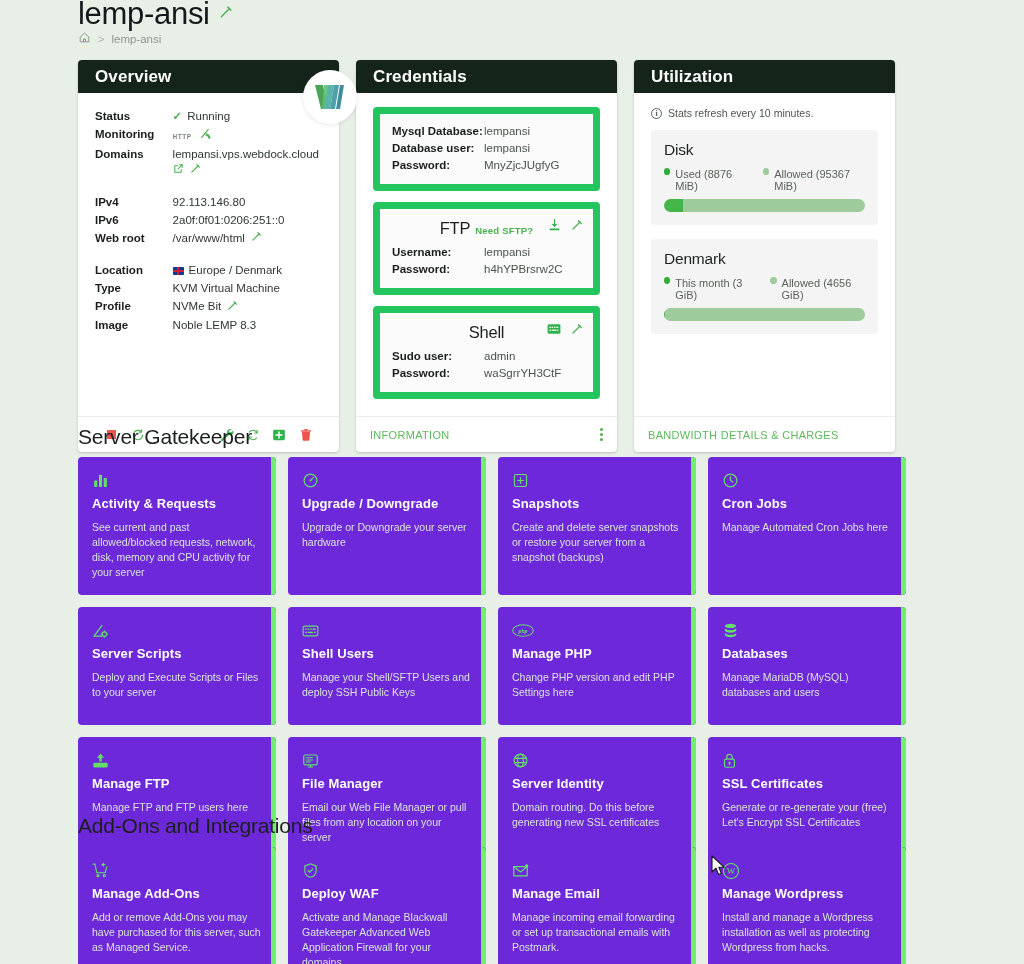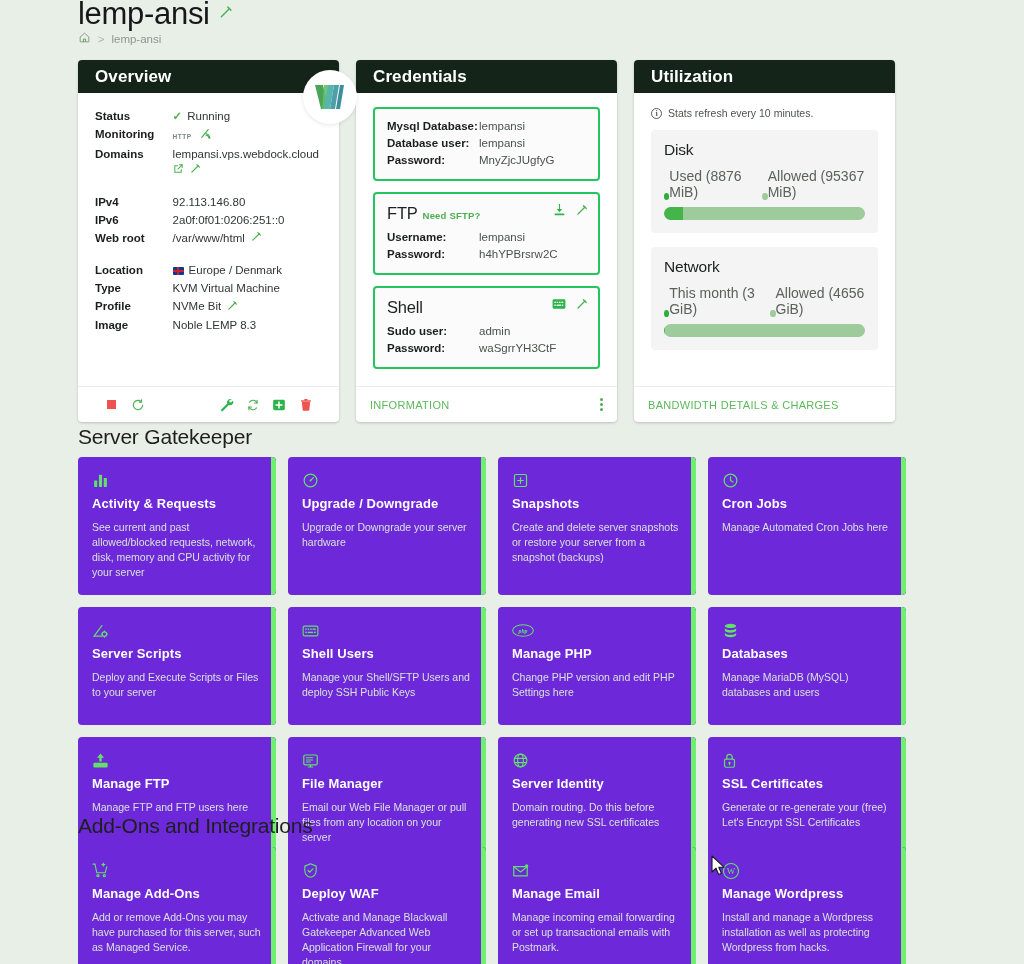--- a/index.html
+++ b/index.html
@@ -83,45 +83,45 @@
        linear-gradient(to bottom, transparent 33%, #cf2030 33%, #cf2030 62%, transparent 62%);}
 
   
   .ov-foot { display: flex; align-items: center; width: 100%; padding: 0 6px; }
   .fic { width: 30px; display: flex; align-items: center; justify-content: center; cursor: pointer; }
   .sq-stop { width: 9px; height: 9px; background: #ef5350; }
 
   
   .cred-box {
     background: #fbfbfb;
-    border: 2px solid #22c55e;
+    border: 7px solid #22c55e;
     border-radius: 4px;
     padding: 10px 12px 11px 12px;
     margin-bottom: 11px;
     position: relative;
   }
-  .cred-title { font-size: 16.5px; font-weight: 400; color: #1c211e; margin-bottom: 5px; letter-spacing: -0.2px;}
+  .cred-title { font-size: 16.5px; font-weight: 400; color: #1c211e; margin-bottom: 5px; letter-spacing: -0.2px; text-align: center;}
   .cred-title .sub { font-size: 9.5px; color: #4caf50; font-weight: 700; margin-left: 5px; letter-spacing: 0.2px;}
   .cred-table { width: 100%; border-collapse: collapse; }
   .cred-table td { font-size: 11.5px; line-height: 16px; padding: 0.5px 0; }
   .cred-table td.k { font-weight: 700; width: 92px; color: #1a1f1c; }
   .cred-table td.v { color: #4a524d; }
   .box-actions { position: absolute; right: 10px; top: 8px; display: flex; gap: 10px; align-items: center;}
   .foot-link { font-size: 11px; color: #5cb85c; font-weight: 400; letter-spacing: 0.3px; }
   .kebab { margin-left: auto; display: flex; flex-direction: column; gap: 2px; align-items: center; }
   .kebab i { width: 3px; height: 3px; border-radius: 50%; background: #4caf50; display: block; }
 
   
   .util-note { display: flex; align-items: center; gap: 6px; font-size: 10.5px; color: #4d554f; margin-bottom: 11px; }
   .info-circ { width: 11px; height: 11px; border: 1px solid #566059; border-radius: 50%; color: #566059;
      font-size: 8px; display:flex; align-items:center; justify-content:center; font-weight:700; font-family:"Liberation Serif", serif;}
   .util-box { background: #f4f4f4; border-radius: 4px; padding: 11px 13px 13px 13px; margin-bottom: 14px; }
   .util-title { font-size: 15.5px; font-weight: 400; color: #1c211e; margin-bottom: 9px; letter-spacing: -0.2px; }
   .legend { display: flex; gap: 14px; margin-bottom: 7px; }
-  .lg { display: flex; align-items: flex-end; font-size: 14px; color: #5a625c; }
+  .lg { display: flex; align-items: flex-start; gap: 5px; font-size: 11px; color: #5a625c; }
   .dot { width: 7px; height: 7px; border-radius: 50%; }
   .bar-track { height: 13px; border-radius: 7px; background: #9dcb9b; overflow: hidden; position: relative; }
   .bar-fill { height: 100%; background: #43b549; border-radius: 7px 0 0 7px; }
 
   
   .section-title {
     position: absolute; left: 78px;
     font-size: 21px; font-weight: 400; color: #1b201d; letter-spacing: -0.2px;
   }
   .tiles { position: absolute; left: 78px; display: grid; grid-template-columns: repeat(4, 198px); gap: 12px 12px; }
@@ -454,21 +454,21 @@
               <span class="dot" style="background:#9dcb9b"></span>
               <span>Allowed (95367 MiB)</span>
             </span>
           </div>
           <div class="bar-track">
             <div class="bar-fill" id="disk-fill" style="width: 9.3%;"></div>
           </div>
         </div>
 
         <div class="util-box">
-          <div class="util-title">Network</div>
+          <div class="util-title">Denmark</div>
           <div class="legend">
             <span class="lg">
               <span class="dot" style="background:#2fae39"></span>
               <span>This month (3 GiB)</span>
             </span>
             <span class="lg">
               <span class="dot" style="background:#9dcb9b"></span>
               <span>Allowed (4656 GiB)</span>
             </span>
           </div>

